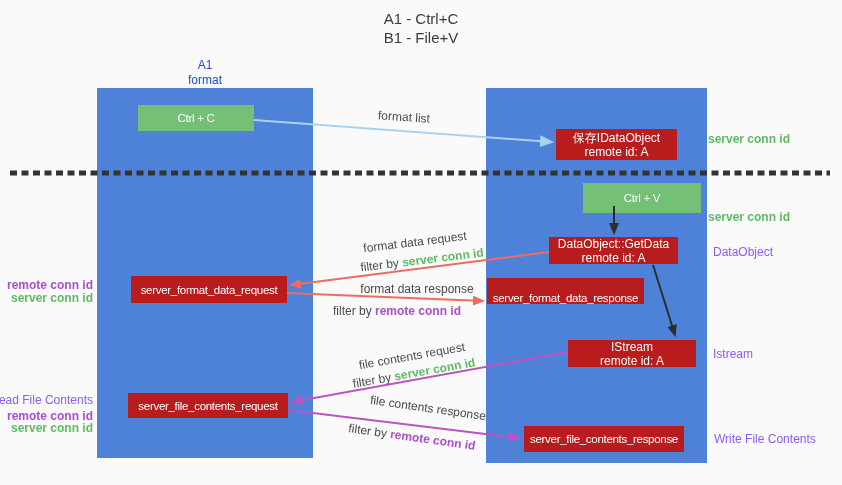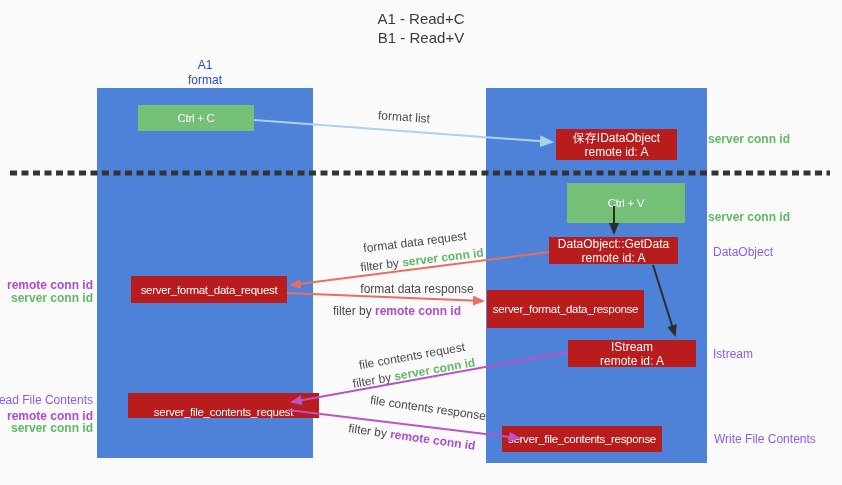--- a/index.html
+++ b/index.html
@@ -27,22 +27,22 @@
   .side-label.ra{text-align:right;}
   .side-label.bold-green{color:#5fbb63;font-weight:bold;}
   .side-label.bold-purple{color:#ab4fce;font-weight:bold;}
 </style>
 </head>
 <body>
 
 <div class="canvas">
 
   <div class="title">
-    <div>A1 - Read+C</div>
-    <div>B1 - Read+V</div>
+    <div>A1 - Ctrl+C</div>
+    <div>B1 - File+V</div>
   </div>
 
   <div class="lane-header" style="left:97px;top:58px;width:216px;">
     <div>A1</div>
     <div>format</div>
   </div>
 
   <div class="lane" style="left:97px;top:88px;width:216px;height:370px;"></div>
   <div class="lane" style="left:486px;top:88px;width:221px;height:375px;"></div>
 
@@ -81,47 +81,47 @@
 
   <div class="node green" style="left:138px;top:105px;width:116px;height:26px;">
     <span class="single">Ctrl + C</span>
   </div>
 
   <div class="node orange" style="left:556px;top:129px;width:121px;height:31px;">
     <div class="l1">保存IDataObject</div>
     <div class="l2">remote id: A</div>
   </div>
 
-  <div class="node green" style="left:567px;top:183px;width:118px;height:40px;">
+  <div class="node green" style="left:583px;top:183px;width:118px;height:30px;">
     <span class="single">Ctrl + V</span>
   </div>
 
   <div class="node orange" style="left:549px;top:237px;width:129px;height:27px;">
     <div class="l1">DataObject::GetData</div>
     <div class="l2">remote id: A</div>
   </div>
 
   <div class="node orange" style="left:131px;top:276px;width:156px;height:27px;">
     <span class="single">server_format_data_request</span>
   </div>
 
-  <div class="node orange" style="left:487px;top:290px;width:157px;height:38px;">
+  <div class="node orange" style="left:487px;top:278px;width:157px;height:26px;justify-content:flex-end;">
     <span class="single">server_format_data_response</span>
   </div>
 
   <div class="node orange" style="left:568px;top:340px;width:128px;height:27px;">
     <div class="l1">IStream</div>
     <div class="l2">remote id: A</div>
   </div>
 
-  <div class="node orange" style="left:128px;top:393px;width:191px;height:25px;justify-content:flex-end;">
+  <div class="node orange" style="left:128px;top:393px;width:160px;height:25px;">
     <span class="single">server_file_contents_request</span>
   </div>
 
-  <div class="node orange" style="left:502px;top:426px;width:160px;height:26px;">
+  <div class="node orange" style="left:524px;top:426px;width:160px;height:26px;">
     <span class="single">server_file_contents_response</span>
   </div>
 
   <div class="edge-label" style="left:404px;top:117px;--r:4deg;">
     <span>format list</span>
   </div>
 
   <div class="edge-label" style="left:415px;top:242px;--r:-7deg;">
     <span>format data request</span>
   </div>

